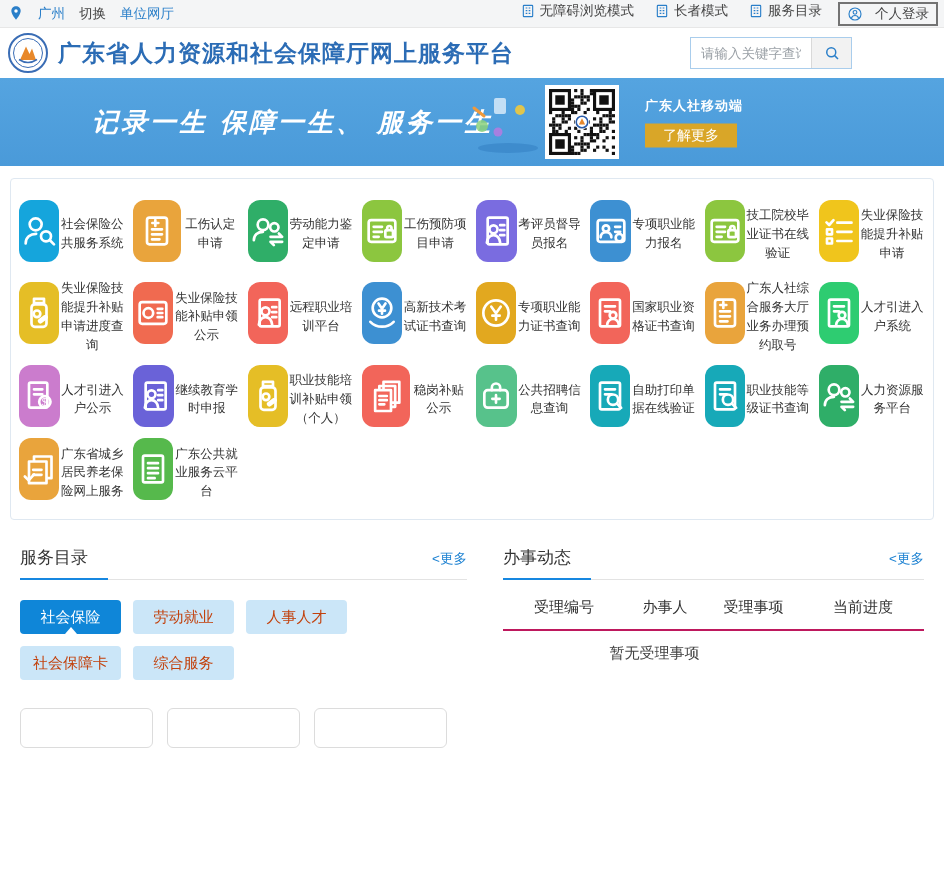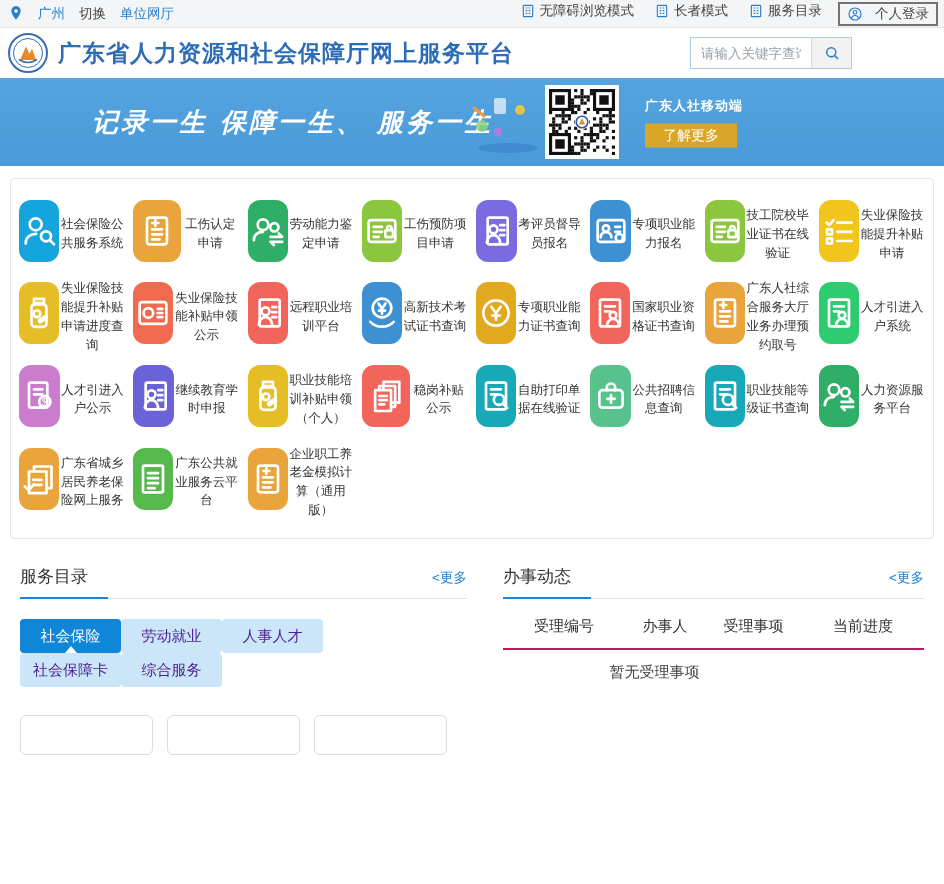--- a/index.html
+++ b/index.html
@@ -50,23 +50,23 @@
   .tile-label { margin-top:7px; font-size:12.5px; line-height:1.5; text-align:center; color:#333; }
   
   .bottom { display:flex; margin:26px 20px 0; }
   .col-left { width:447px; flex:0 0 auto; }
   .col-right { flex:1 1 auto; margin-left:36px; }
   .sec-head { position:relative; border-bottom:1px solid #e3e3e3; padding-bottom:10px;
               display:flex; align-items:baseline; justify-content:space-between; }
   .sec-title { font-size:17px; color:#333; }
   .sec-head::after { content:""; position:absolute; left:0; bottom:-1px; width:88px; height:2px; background:#1687e0; }
   .more-link { color:#1d82d2; font-size:13.5px; cursor:pointer; }
-  .tabs { margin-top:20px; display:flex; flex-wrap:wrap; width:360px; }
+  .tabs { margin-top:20px; display:flex; flex-wrap:wrap; gap:12px; width:360px; }
   .tab { width:101px; height:34px; line-height:34px; text-align:center; font-size:15px;
-         background:#cbe6f8; color:#4c1d95; border-radius:4px; cursor:pointer; position:relative; }
+         background:#cbe6f8; color:#c2410c; border-radius:4px; cursor:pointer; position:relative; }
   .tab.active { background:#0f86d8; color:#fff; }
   .tab.active::after { content:""; position:absolute; bottom:0; left:50%; transform:translateX(-50%);
          width:0; height:0; border:6px solid transparent; border-bottom:7px solid #fff; border-top:none; }
   .svc-btns { margin-top:28px; display:flex; flex-wrap:wrap; gap:14px; width:460px; }
   .svc-btn { width:133px; height:40px; border:1px solid #dcdcdc; border-radius:6px; background:#fff;
              display:flex; align-items:center; justify-content:center; gap:8px; font-size:15px; color:#333; cursor:pointer;
              font-family:"Liberation Sans",sans-serif; }
   
   .tbl-head { margin-top:18px; display:flex; border-bottom:2px solid #be185d; padding-bottom:12px; }
   .tbl-col { text-align:center; font-size:15px; color:#333; }
@@ -513,41 +513,41 @@
           <svg viewBox="0 0 24 24" fill="none" stroke="#fff" stroke-width="1.6" stroke-linecap="round" stroke-linejoin="round">
             <rect x="10.5" y="3.5" width="9.5" height="12.5"></rect>
             <rect x="8" y="6" width="9.5" height="12.5"></rect>
             <rect x="5.5" y="8.5" width="9.5" height="12.5" fill="var(--tile)"></rect>
             <path d="M8 12h4.5M8 14.5h4.5M8 17h3"></path>
           </svg>
         </span>
         <div class="tile-label">稳岗补贴公示</div>
       </div>
       <div class="tile">
+        <span class="tile-icon" style="background: rgb(87, 194, 139); --tile: #57c28b;">
+          <svg viewBox="0 0 24 24" fill="none" stroke="#fff" stroke-width="1.6" stroke-linecap="round" stroke-linejoin="round">
+            <path d="M9.5 8.5V7a2.5 2.5 0 0 1 5 0v1.5"></path>
+            <rect x="5" y="8.5" width="14" height="10.5" rx="2"></rect>
+            <path d="M12 11.5v4.5M9.8 13.7h4.4"></path>
+          </svg>
+        </span>
+        <div class="tile-label">公共招聘信息查询</div>
+      </div>
+      <div class="tile">
         <span class="tile-icon" style="background: rgb(23, 169, 184); --tile: #17a9b8;">
           <svg viewBox="0 0 24 24" fill="none" stroke="#fff" stroke-width="1.6" stroke-linecap="round" stroke-linejoin="round">
             <rect x="6" y="4" width="12" height="16" rx="1"></rect>
             <path d="M9 8h6M9 11h4"></path>
             <circle cx="13.8" cy="14.2" r="3.1"></circle>
             <path d="M16.1 16.5l2.6 2.6"></path>
           </svg>
         </span>
         <div class="tile-label">自助打印单据在线验证</div>
       </div>
       <div class="tile">
-        <span class="tile-icon" style="background: rgb(87, 194, 139); --tile: #57c28b;">
-          <svg viewBox="0 0 24 24" fill="none" stroke="#fff" stroke-width="1.6" stroke-linecap="round" stroke-linejoin="round">
-            <path d="M9.5 8.5V7a2.5 2.5 0 0 1 5 0v1.5"></path>
-            <rect x="5" y="8.5" width="14" height="10.5" rx="2"></rect>
-            <path d="M12 11.5v4.5M9.8 13.7h4.4"></path>
-          </svg>
-        </span>
-        <div class="tile-label">公共招聘信息查询</div>
-      </div>
-      <div class="tile">
         <span class="tile-icon" style="background: rgb(23, 169, 184); --tile: #17a9b8;">
           <svg viewBox="0 0 24 24" fill="none" stroke="#fff" stroke-width="1.6" stroke-linecap="round" stroke-linejoin="round">
             <rect x="6" y="4" width="12" height="16" rx="1"></rect>
             <path d="M9 8h6M9 11h4"></path>
             <circle cx="13.8" cy="14.2" r="3.1"></circle>
             <path d="M16.1 16.5l2.6 2.6"></path>
           </svg>
         </span>
         <div class="tile-label">职业技能等级证书查询</div>
       </div>
@@ -574,30 +574,20 @@
         <div class="tile-label">广东省城乡居民养老保险网上服务</div>
       </div>
       <div class="tile">
         <span class="tile-icon" style="background: rgb(86, 185, 76); --tile: #56b94c;">
           <svg viewBox="0 0 24 24" fill="none" stroke="#fff" stroke-width="1.6" stroke-linecap="round" stroke-linejoin="round">
             <rect x="6" y="4" width="12" height="16" rx="1"></rect>
             <path d="M9 8.5h6M9 11.5h6M9 14.5h6M9 17.5h4"></path>
           </svg>
         </span>
         <div class="tile-label">广东公共就业服务云平台</div>
-      </div>
-      <div class="tile">
-        <span class="tile-icon" style="background: rgb(233, 164, 60); --tile: #e9a43c;">
-          <svg viewBox="0 0 24 24" fill="none" stroke="#fff" stroke-width="1.6" stroke-linecap="round" stroke-linejoin="round">
-            <rect x="6" y="4" width="12" height="16" rx="1.5"></rect>
-            <path d="M9 11h6M9 14h6M9 17h4.5"></path>
-            <path d="M9.2 7.2h3.6M11 5.4v3.6"></path>
-          </svg>
-        </span>
-        <div class="tile-label">企业职工养老金模拟计算（通用版）</div>
       </div>
     </div>
 </div>
 
 <div class="bottom">
 
   <div class="col-left">
     <div class="sec-head">
       <span class="sec-title">服务目录</span>
       <span class="more-link">&lt;更多</span>

